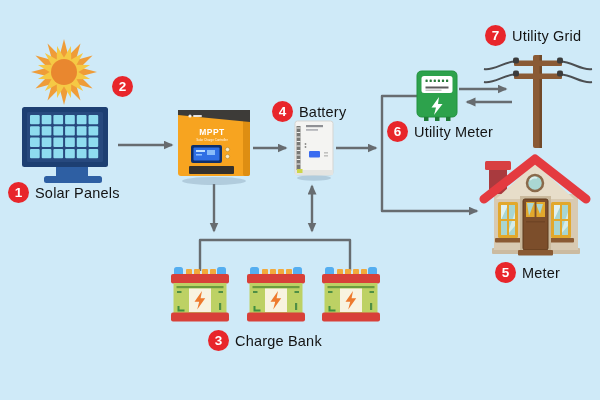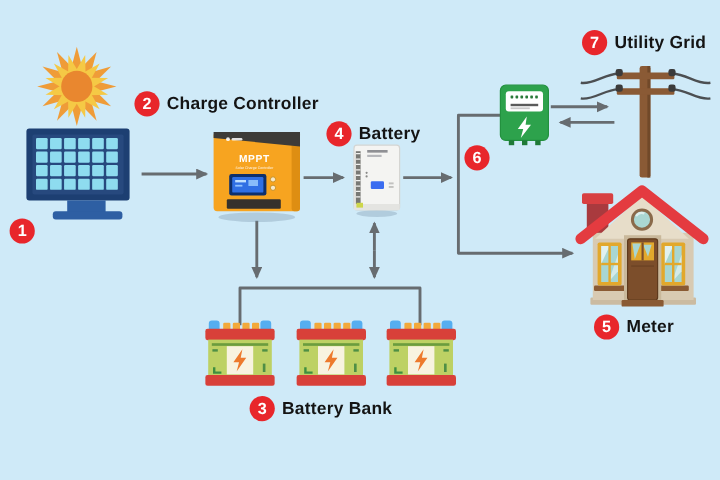--- a/index.html
+++ b/index.html
@@ -4,21 +4,21 @@
 <style>
   html,body{margin:0;padding:0;background:#e9eef2;}
   .stage{position:relative;width:600px;height:400px;background:#cfeaf8;overflow:hidden;
          font-family:"Liberation Sans",sans-serif;}
   .layer{position:absolute;left:0;top:0;width:600px;height:400px;}
   svg.comp{position:absolute;overflow:visible;}
   .label{position:absolute;display:flex;align-items:center;gap:6px;white-space:nowrap;}
   .badge{width:21px;height:21px;border-radius:50%;background:#e8262b;color:#fff;
          font-size:13.5px;font-weight:bold;display:flex;align-items:center;justify-content:center;
          line-height:1;}
-  .ltext{font-size:14.5px;font-weight:bold;color:#141414;letter-spacing:.2px;}
+  .ltext{font-size:14.5px;font-weight:normal;color:#141414;letter-spacing:.2px;}
 </style>
 </head>
 <body>
 
 <div class="stage">
 
   <svg class="layer" viewBox="0 0 600 400">
     <defs>
       <marker id="ah" markerUnits="userSpaceOnUse" markerWidth="12" markerHeight="11" refX="8.5" refY="4.5" orient="auto">
         <path d="M0,0 L10,4.5 L0,9 Z" fill="#676c70"></path>
@@ -252,38 +252,39 @@
       <polygon points="49,53 56,53 51,66" fill="#a8d6d2"></polygon>
       <polygon points="58,54 65,54 62,64" fill="#a8d6d2"></polygon>
       <rect x="56.6" y="52" width="1.8" height="15" fill="#7c4e2b"></rect>
       <rect x="48" y="71" width="19" height="1.5" fill="#5e3a1d" opacity="0.4"></rect>
     </g>
     <rect x="40" y="100" width="35" height="5.5" rx="1" fill="#8a5a33"></rect>
   </svg>
 
   <div class="label" style="left:8px;top:182px">
     <span class="badge">1</span>
+    <span class="ltext">Solar Panels</span>
   </div>
   <div class="label" style="left:112px;top:76px">
     <span class="badge">2</span>
-    <span class="ltext">Charge Controller</span>
   </div>
   <div class="label" style="left:208px;top:330px">
     <span class="badge">3</span>
-    <span class="ltext">Battery Bank</span>
+    <span class="ltext">Charge Bank</span>
   </div>
   <div class="label" style="left:272px;top:101px">
     <span class="badge">4</span>
     <span class="ltext">Battery</span>
   </div>
   <div class="label" style="left:495px;top:262px">
     <span class="badge">5</span>
     <span class="ltext">Meter</span>
   </div>
   <div class="label" style="left:387px;top:121px">
     <span class="badge">6</span>
+    <span class="ltext">Utility Meter</span>
   </div>
   <div class="label" style="left:485px;top:25px">
     <span class="badge">7</span>
     <span class="ltext">Utility Grid</span>
   </div>
 
 </div>
 
 </body></html>

